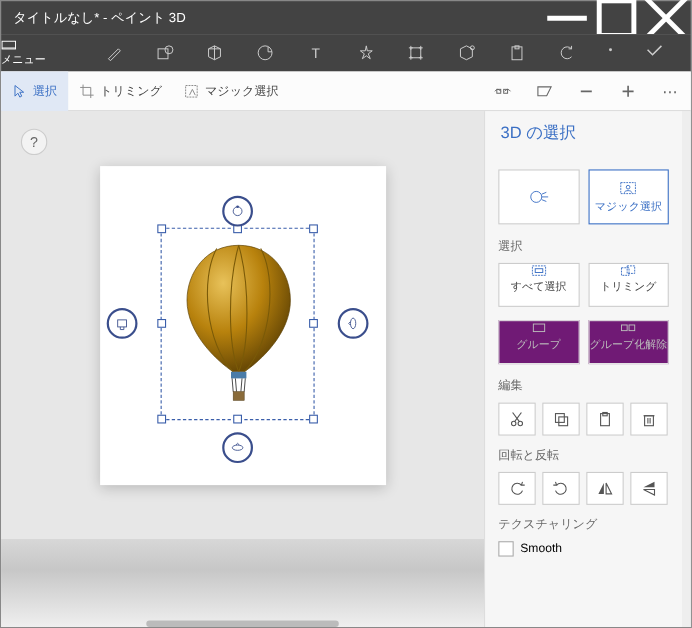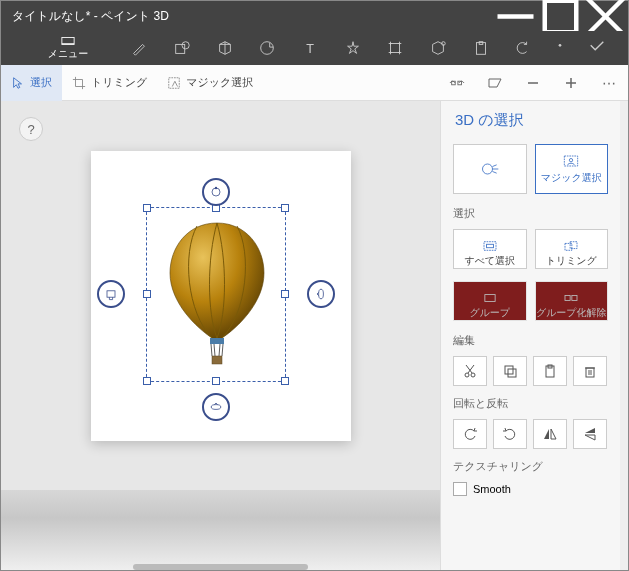--- a/index.html
+++ b/index.html
@@ -2,21 +2,21 @@
 <html><head>
 <meta charset="utf-8">
 <style>
 * { margin: 0; padding: 0; box-sizing: border-box; font-family: "Segoe UI", "Yu Gothic UI", sans-serif; }
 body { background: #fff; overflow: hidden; }
 .window { width: 629px; height: 571px; background: #e6e6e6; display: flex; flex-direction: column; border: 1px solid #888; }
 .titlebar { height: 30px; background: #434343; display: flex; align-items: center; color: #fff; font-size: 12px; }
 .titlebar .title { padding-left: 11px; flex: 1; }
 .titlebar .winbtn { width: 45px; height: 30px; display: flex; align-items: center; justify-content: center; cursor: pointer; color: #fff; }
 .ribbon { height: 34px; background: #434343; display: flex; align-items: center; }
-.menu-btn { width: 60px; height: 34px; display: flex; flex-direction: column; align-items: center; justify-content: center; color: #fff; font-size: 10px; gap: 1px; cursor: pointer; margin-left: 37px; }
+.menu-btn { width: 60px; height: 34px; display: flex; flex-direction: column; align-items: flex-start; justify-content: center; color: #fff; font-size: 10px; gap: 1px; cursor: pointer; }
 .menu-btn svg { width: 14px; height: 10px; }
 .ribbon-tools { flex: 1; display: flex; align-items: center; justify-content: space-around; padding: 0 10px 0 20px; }
 .ribbon .tool { width: 30px; height: 28px; display: flex; align-items: center; justify-content: center; color: #ccc; cursor: pointer; }
 .ribbon .tool svg { width: 18px; height: 18px; }
 .toolbar2 { height: 36px; background: #fcfcfc; border-bottom: 1px solid #ddd; display: flex; align-items: center; }
 .tb2-btn { padding: 0 10px; height: 36px; display: flex; align-items: center; gap: 5px; font-size: 11px; cursor: pointer; color: #444; }
 .tb2-btn.active { background: #e0e8f5; color: #3a6fc4; }
 .tb2-btn svg { width: 14px; height: 14px; }
 .tb2-icon { width: 30px; height: 28px; display: flex; align-items: center; justify-content: center; cursor: pointer; margin: 0 4px; }
 .spacer { flex: 1; }
@@ -34,29 +34,29 @@
 .gizmo { position: absolute; width: 28px; height: 28px; border-radius: 50%; border: 2px solid #3a4e8c; background: #fff; display:flex;align-items:center;justify-content:center; cursor:pointer; }
 .gizmo svg { width:16px;height:16px; }
 .gz-top{left:50%;top:-30px;margin-left:-14px}
 .gz-left{left:-50px;top:50%;margin-top:-14px}
 .gz-right{right:-50px;top:50%;margin-top:-14px}
 .gz-bottom{left:50%;bottom:-40px;margin-left:-14px}
 .balloon { position: absolute; left: 15px; top: 10px; width: 110px; height: 150px; }
 .floor { height: 80px; background: linear-gradient(to bottom,#d7d7d7 0%, #c7c7c7 35%, #efefef 100%); }
 .rpanel { width: 180px; background: #f6f6f6; border-left: 1px solid #ddd; display: flex; flex-direction: column; overflow-y: auto; }
 .rpanel-scroll { padding: 10px 12px; }
-.panel-title { color: #3a6fc4; font-size: 15px; margin-bottom: 14px; padding-left: 2px; }
+.panel-title { color: #3a6fc4; font-size: 15px; margin-bottom: 24px; padding-left: 2px; }
 .btn-row { display: flex; gap: 8px; margin-bottom: 12px; }
 .btn-card { flex: 1; height: 50px; border: 1px solid #ccc; background: #fff; display: flex; flex-direction: column; align-items: center; justify-content: center; gap: 2px; font-size: 10px; color: #444; cursor: pointer; }
 .btn-card svg { width: 20px; height: 16px; }
 .btn-card.selected { border-color: #3a6fc4; color: #3a6fc4; }
 .section-label { font-size: 11px; color: #666; margin: 6px 0 8px 0; }
-.btn-half { flex: 1; height: 40px; border: 1px solid #ccc; background: #fff; display: flex; flex-direction: column; align-items: center; justify-content: flex-end; gap: 2px; font-size: 10px; color: #444; cursor: pointer; }
+.btn-half { flex: 1; height: 40px; border: 1px solid #ccc; background: #fff; display: flex; flex-direction: column; align-items: center; justify-content: flex-start; gap: 2px; font-size: 10px; color: #444; cursor: pointer; }
 .btn-half svg { width: 16px; height: 12px; }
-.btn-half.disabled { color: #bbb; border-color:#e3e3e3; background:#7f1d1d; cursor:default;}
+.btn-half.disabled { color: #bbb; border-color:#e3e3e3; background:#701a75; cursor:default;}
 .icon-row { display: flex; gap: 6px; margin-bottom: 10px; }
 .sq-btn { width: 34px; height: 30px; border: 1px solid #ccc; background: #fff; display:flex; align-items:center; justify-content:center; cursor:pointer; }
 .sq-btn svg { width: 16px; height: 16px; }
 .chk-row { display:flex; align-items:center; gap:6px; font-size:11px; margin-top:4px;}
 .chk { width:14px; height:14px; border:1px solid #aaa; background:#fff;}
 .scrollbar{ width:8px; background:#eee;}
 .hscroll { height:6px; margin:0 30%; background:#bbb; border-radius:3px;}
 </style>
 </head>
 <body>

